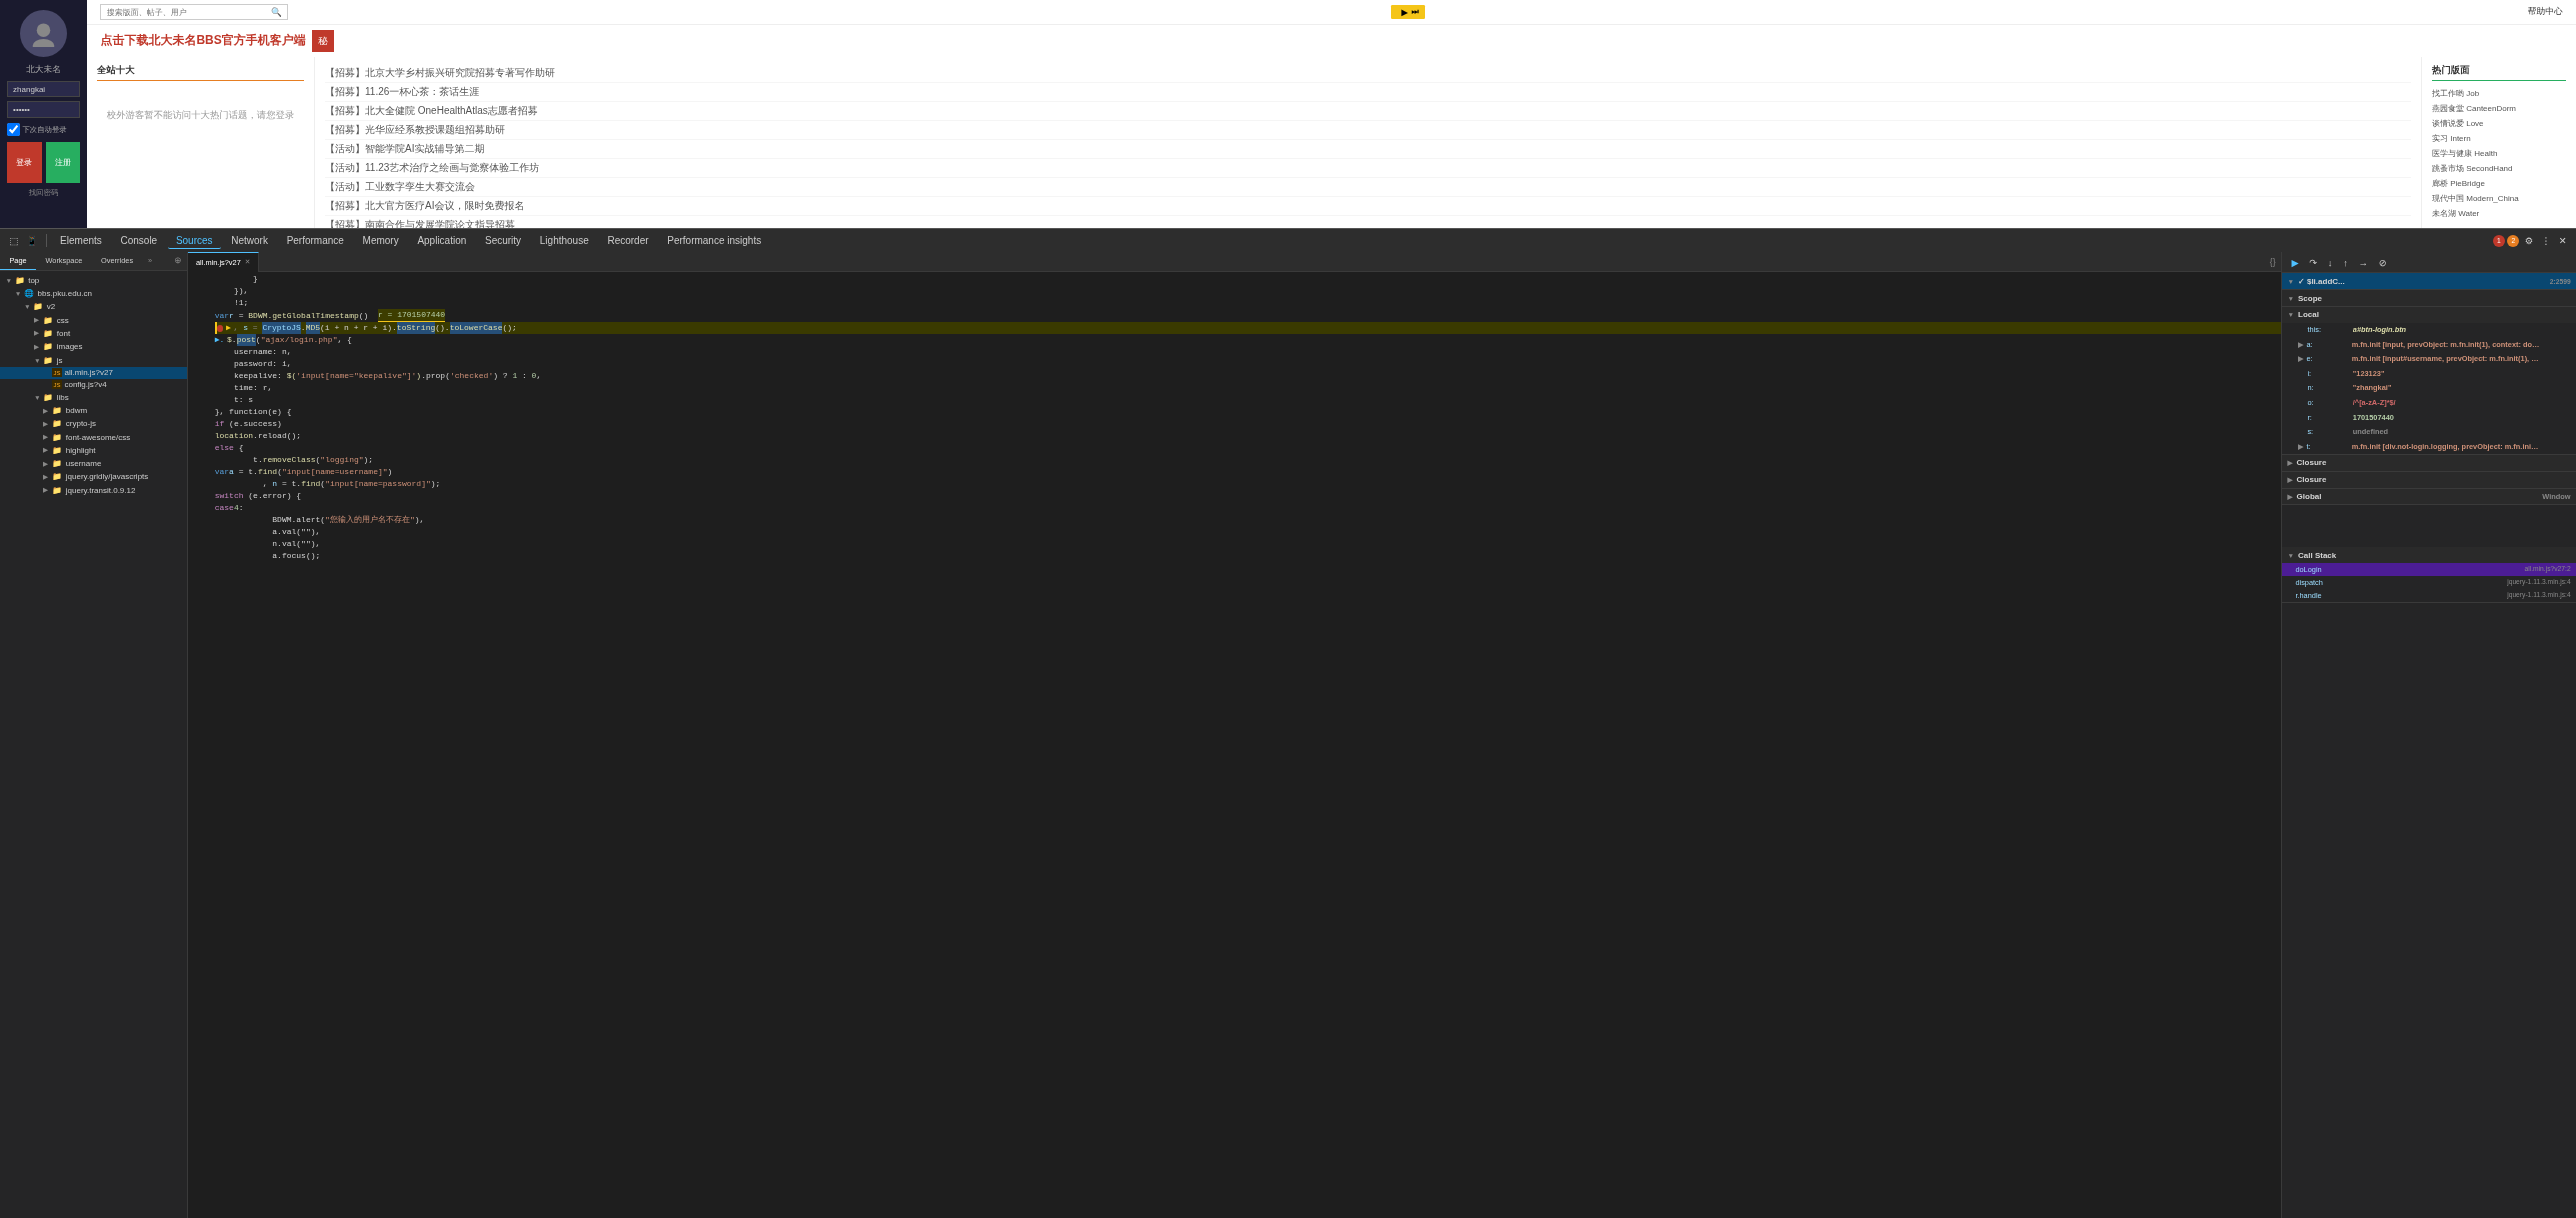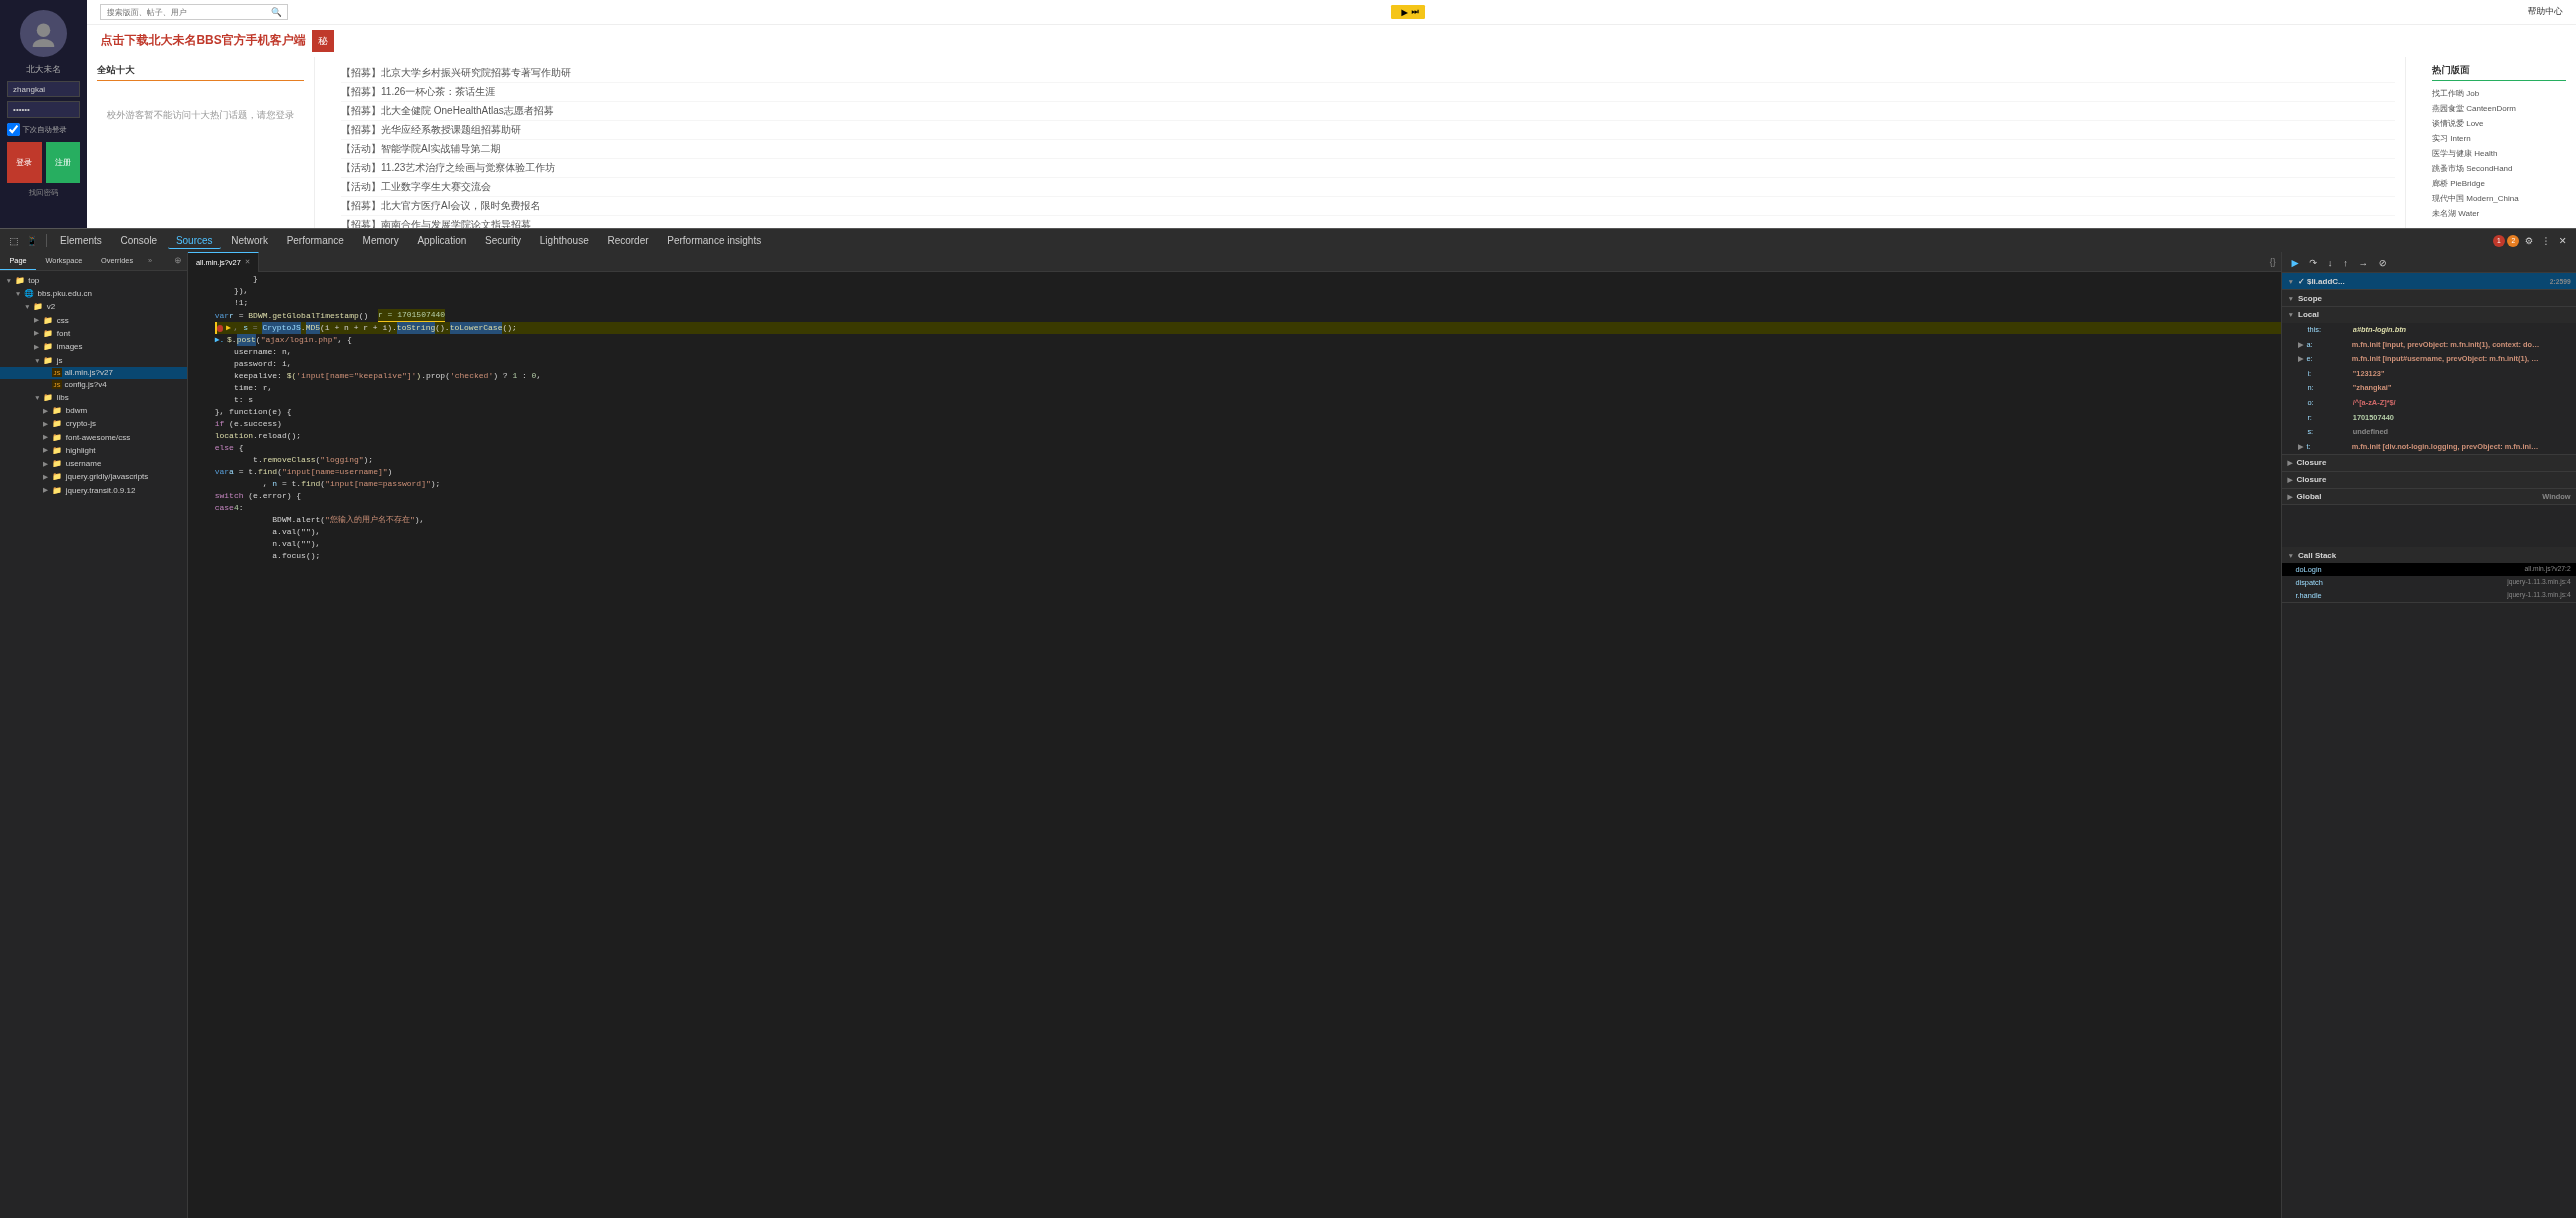--- a/index.html
+++ b/index.html
@@ -157,21 +157,21 @@
       width: 21.5px;
       height: 21.5px;
       line-height: 21.5px;
       text-align: center;
       font-size: 9.4px;
       margin-left: 4px;
     }
 
     .content-columns {
       display: flex;
-      gap: 16px;
+      gap: 0;
       background: #fff;
       height: 175px;
     }
     .col-zuida {
       width: 228px;
       border-right: 0.7px solid #eee;
       padding: 6.7px 10px;
     }
     .col-xiaoyuan {
       flex: 1;
@@ -506,21 +506,21 @@
 
     .callstack-section { border-bottom: 0.7px solid #3a3a3a; margin-top: 42px; }
     .callstack-item {
       display: flex;
       justify-content: space-between;
       padding: 2px 5.4px 2px 13.4px;
       font-size: 7.4px;
       color: #d4d4d4;
       cursor: pointer;
     }
-    .callstack-item.active { background: #000000; }
+    .callstack-item.active { background: #4c1d95; }
     .callstack-fn { color: #9cdcfe; }
     .callstack-file { color: #888; font-size: 6.7px; }
 
     
     ::-webkit-scrollbar { width: 5.4px; height: 5.4px; }
     ::-webkit-scrollbar-track { background: #1e1e1e; }
     ::-webkit-scrollbar-thumb { background: #555; border-radius: 2.7px; }
 
     .checked-row {
       background: #094771;

